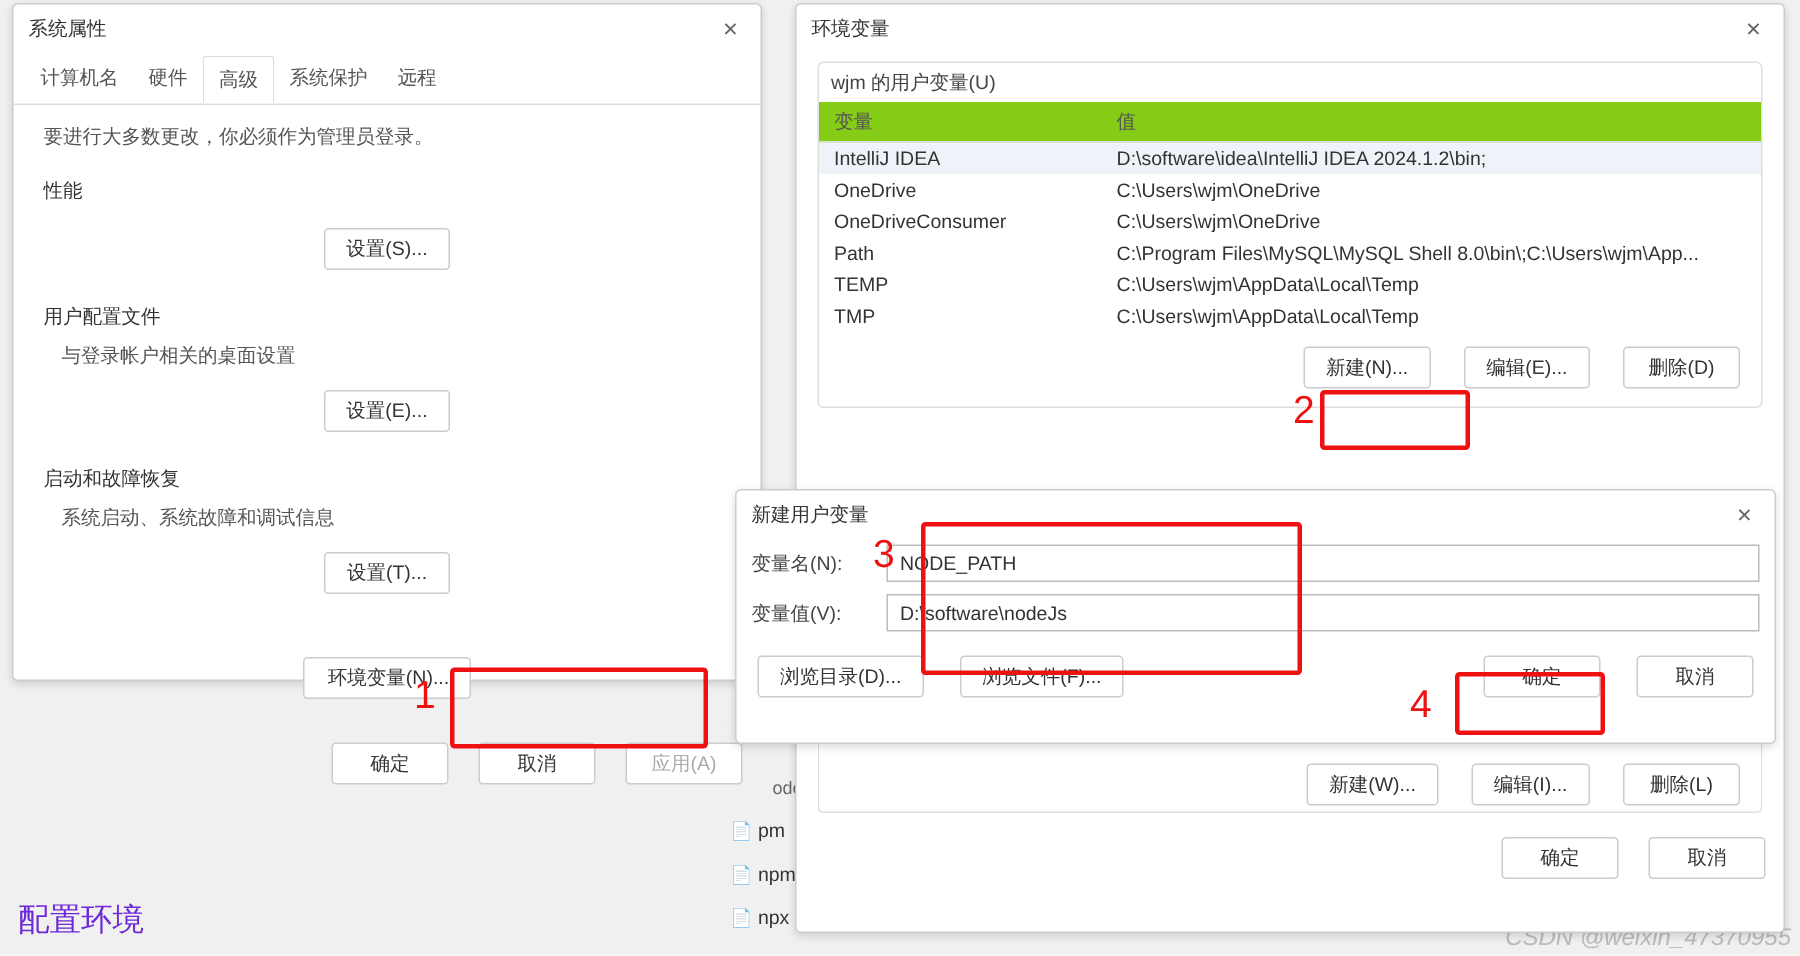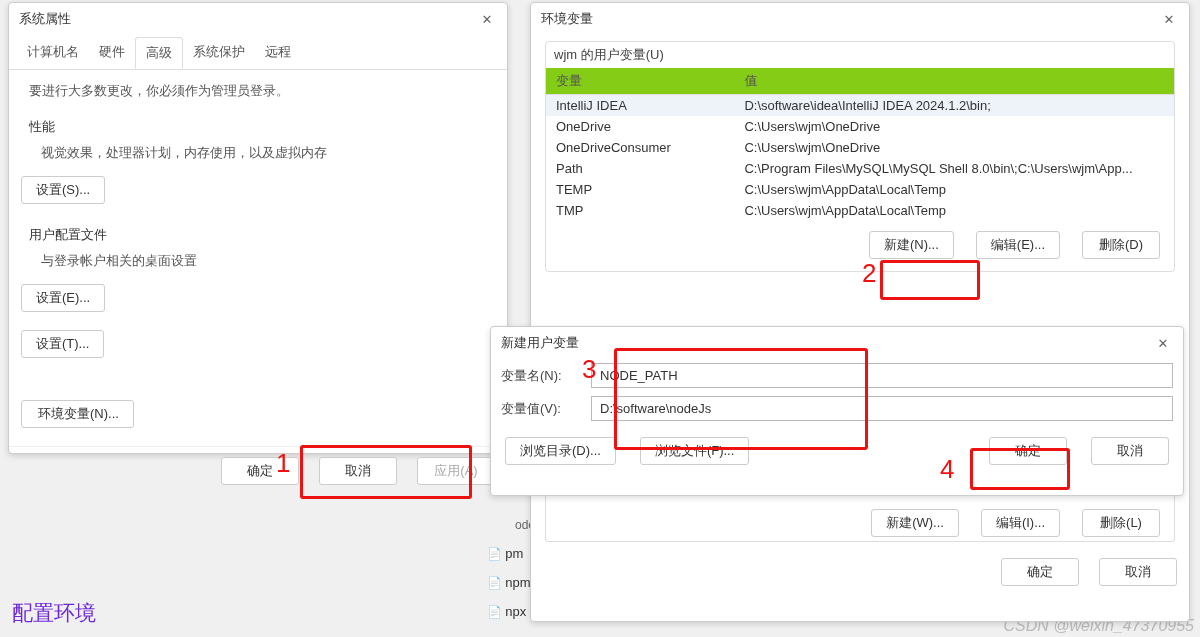--- a/index.html
+++ b/index.html
@@ -6,21 +6,21 @@
 body { width:1200px; height:637px; background:#f0f0f0; position:relative; overflow:hidden; }
 .dialog { position:absolute; background:#fff; border:1px solid #ccc; border-radius:4px; box-shadow:0 2px 6px rgba(0,0,0,.15); }
 .titlebar { display:flex; justify-content:space-between; align-items:center; padding:6px 10px; font-size:14px; color:#555; }
 .close-x { width:20px; height:20px; display:flex; align-items:center; justify-content:center; color:#666; cursor:pointer; }
 .tabs { display:flex; padding:2px 8px 0; border-bottom:1px solid #ddd; }
 .tab { padding:6px 10px; color:#555; cursor:pointer; }
 .tab.active { border:1px solid #ddd; border-bottom:1px solid #fff; border-radius:3px 3px 0 0; background:#fff; font-weight:500; }
 .section { padding:10px 20px 4px; }
 .section-title { color:#333; margin-bottom:6px; }
 .section-desc { color:#555; padding:2px 0 4px 12px; }
-.right-btn { display:flex; justify-content:flex-start; padding:6px 12px 12px; }
+.right-btn { display:flex; justify-content:center; padding:6px 12px 12px; }
 .btn { background:#fff; border:1px solid #ccc; border-radius:3px; padding:4px 14px; min-width:78px; text-align:center; cursor:pointer; }
 .btn.wide { min-width:100px;padding-left:16px; }
 .btn + .btn { margin-left:10px; }
 .footer { display:flex; justify-content:flex-end; padding:10px 12px; gap:10px; border-top:1px solid #eee; margin-top:6px; }
 .hlbox { position:absolute; border:3px solid #e11; border-radius:3px; pointer-events:none; }
 .hlnum { position:absolute; color:#e11; font-size:26px; font-weight:400; }
 .group { border:1px solid #ddd; border-radius:4px; margin:6px 14px 6px; }
 .group-title { padding:4px 8px; color:#444; }
 .table { width:100%; border-collapse:collapse; }
 .table th { text-align:left; padding:4px 10px; font-weight:400; border-bottom:1px solid #ddd; color:#555; background:#84cc16; }
@@ -54,32 +54,35 @@
     <div class="tab">硬件</div>
     <div class="tab active">高级</div>
     <div class="tab">系统保护</div>
     <div class="tab">远程</div>
   </div>
   <div class="section">
       <div class="section-desc" style="padding-left:0">要进行大多数更改，你必须作为管理员登录。</div>
     </div>
   <div class="section">
     <div class="section-title">性能</div>
-    <div class="section-desc">视觉效果，处理器计划，内存使用，以及虚拟内存</div>
   </div>
   <div class="right-btn">
       <button class="btn">设置(S)...</button>
     </div>
   <div class="section">
     <div class="section-title">用户配置文件</div>
     <div class="section-desc">与登录帐户相关的桌面设置</div>
   </div>
   <div class="right-btn">
       <button class="btn">设置(E)...</button>
     </div>
+  <div class="section">
+    <div class="section-title">启动和故障恢复</div>
+    <div class="section-desc">系统启动、系统故障和调试信息</div>
+  </div>
   <div class="right-btn">
       <button class="btn">设置(T)...</button>
     </div>
   <div class="right-btn" style="padding-top:30px">
       <button class="btn wide">环境变量(N)...</button>
     </div>
   <div class="footer">
     <button class="btn">确定</button>
     <button class="btn">取消</button>
     <button class="btn" style="color:#aaa">应用(A)</button>

